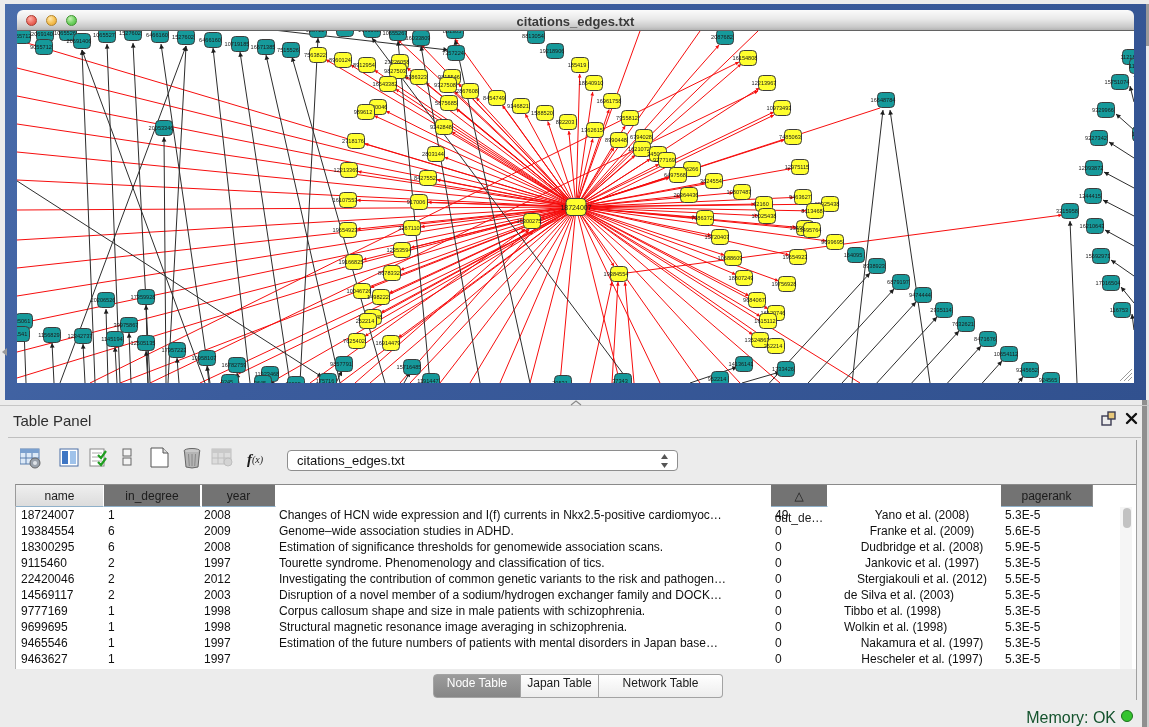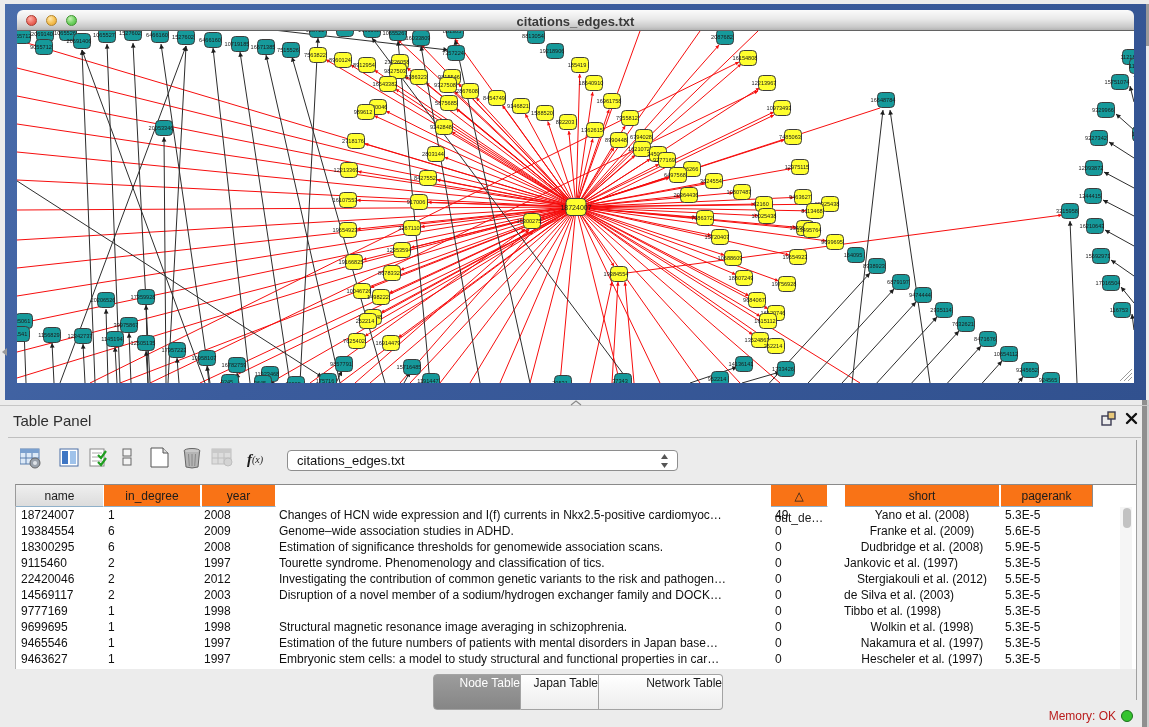--- a/index.html
+++ b/index.html
@@ -22,33 +22,33 @@
 #tpdiv{left:0;top:405px;width:1149px;height:1px;background:#c6c6c6}
 #tptitle{left:13px;top:412px;font-size:15px;color:#2e2e2e}
 #paneltop{left:8px;top:437px;width:1133px;height:1px;background:#bfbfbf}
 #combo{left:287px;top:450px;width:391px;height:21px;background:#fff;
  border:1px solid #8e8e8e;border-radius:4px;font-size:13px;color:#111;
  line-height:19px;padding-left:9px}
 #thead{left:15px;top:484px;width:1121px;height:22px;background:#fff;
  border-top:1px solid #8a8a8a;border-left:1px solid #9a9a9a}
 .hcell{position:absolute;top:0;height:22px;font-size:12px;color:#1c1c1c;
  text-align:center;line-height:22px;border-right:1px solid #fff;
- background:#f97316;border-bottom:1px solid #8fb0c9;box-sizing:border-box}
+ background:#737373;border-bottom:1px solid #8fb0c9;box-sizing:border-box}
 .trow{position:absolute;left:15px;width:1103px;height:16px;font-size:12px;color:#101010}
 .trow span{position:absolute;top:1px;white-space:pre}
 #tablebg{left:15px;top:506px;width:1121px;height:163px;background:#fff;
  border-left:1px solid #b5b5b5}
 #pright{left:1136px;top:440px;width:1px;height:260px;background:#a0a0a0}
 #vsb{left:1120px;top:507px;width:12px;height:162px;background:#f5f5f5}
 #vsbthumb{left:1123px;top:508px;width:8px;height:20px;background:#c2c2c2;border-radius:4px}
 
 .tabs{left:433px;top:674px;height:18px;font-size:12px}
-.tab{position:absolute;top:0;height:36px;line-height:17px;text-align:right;
+.tab{position:absolute;top:0;height:24px;line-height:17px;text-align:center;
  border:1px solid #a3a3a3;background:linear-gradient(#fff,#ededed);color:#1a1a1a}
-#memtxt{right:33px;top:709px;font-size:12px;color:#b91c1c}
+#memtxt{right:33px;top:709px;font-size:16px;color:#14532d}
 #memdot{left:1121px;top:710px;width:12px;height:12px;border-radius:50%;
  background:#35c42f;border:1.5px solid #1c6f1c}
 </style></head><body>
 <div id="win" class="abs"></div>
 <div id="tbar" class="abs">
  <div class="tl" style="left:9px;background:radial-gradient(circle at 35% 30%,#ffb3ab,#ec6a5e 55%,#d5463a);border:0.5px solid #ad3b30"></div>
  <div class="tl" style="left:29px;background:radial-gradient(circle at 35% 30%,#ffe9b0,#f5bf4f 55%,#e0a03a);border:0.5px solid #b58427"></div>
  <div class="tl" style="left:49px;background:radial-gradient(circle at 35% 30%,#c8f0b6,#6dd160 55%,#4fb43f);border:0.5px solid #3f9330"></div>
  <div class="title">citations_edges.txt</div>
 </div>
@@ -774,21 +774,20 @@
 <div id="combo" class="abs">citations_edges.txt<svg style="position:absolute;right:8px;top:3px" width="9" height="14">
       <path d="M4.5 0 L8 5 L1 5 Z" fill="#555"></path>
       <path d="M4.5 14 L8 9 L1 9 Z" fill="#555"></path>
     </svg></div>
 <div id="tablebg" class="abs"></div>
 <div id="thead" class="abs">
  <div class="hcell" style="left:0;width:88px;background:linear-gradient(#efefef,#dcdcdc)">name</div>
  <div class="hcell" style="left:88px;width:97px">in_degree</div>
  <div class="hcell" style="left:186px;width:74px">year</div>
  <div class="hcell" style="left:755px;width:57px">△ out_de…</div>
- <div class="hcell" style="left:829px;width:155px">short</div>
  <div class="hcell" style="left:985px;width:92px;border-right:1px solid #8a8a8a">pagerank</div>
 </div>
 <div class="trow" style="top:507px">
 <span style="left:6px">18724007</span>
     <span style="left:93px">1</span>
 <span style="left:189px">2008</span>
     <span style="left:264px">Changes of HCN wide expression and I(f) currents in Nkx2.5-positive cardiomyoc…</span>
 <span style="left:760px">49</span>
 <span style="left:829px;width:156px;text-align:center">Yano et al. (2008)</span>
 <span style="left:990px">5.3E-5</span>
@@ -810,21 +809,21 @@
 <span style="left:760px">0</span>
 <span style="left:829px;width:156px;text-align:center">Dudbridge et al. (2008)</span>
 <span style="left:990px">5.9E-5</span>
   </div>
 <div class="trow" style="top:555px">
 <span style="left:6px">9115460</span>
     <span style="left:93px">2</span>
 <span style="left:189px">1997</span>
     <span style="left:264px">Tourette syndrome. Phenomenology and classification of tics.</span>
 <span style="left:760px">0</span>
-<span style="left:829px;width:156px;text-align:left">Jankovic et al. (1997)</span>
+<span style="left:829px;width:156px;text-align:center">Jankovic et al. (1997)</span>
 <span style="left:990px">5.3E-5</span>
   </div>
 <div class="trow" style="top:571px">
 <span style="left:6px">22420046</span>
     <span style="left:93px">2</span>
 <span style="left:189px">2012</span>
     <span style="left:264px">Investigating the contribution of common genetic variants to the risk and pathogen…</span>
 <span style="left:760px">0</span>
 <span style="left:829px;width:156px;text-align:center">Stergiakouli et al. (2012)</span>
 <span style="left:990px">5.5E-5</span>
@@ -835,47 +834,47 @@
 <span style="left:189px">2003</span>
     <span style="left:264px">Disruption of a novel member of a sodium/hydrogen exchanger family and DOCK…</span>
 <span style="left:760px">0</span>
 <span style="left:829px;width:156px;text-align:left">de Silva et al. (2003)</span>
 <span style="left:990px">5.3E-5</span>
   </div>
 <div class="trow" style="top:603px">
 <span style="left:6px">9777169</span>
     <span style="left:93px">1</span>
 <span style="left:189px">1998</span>
+    <span style="left:264px">Corpus callosum shape and size in male patients with schizophrenia.</span>
 <span style="left:760px">0</span>
 <span style="left:829px;width:156px;text-align:left">Tibbo et al. (1998)</span>
 <span style="left:990px">5.3E-5</span>
   </div>
 <div class="trow" style="top:619px">
 <span style="left:6px">9699695</span>
     <span style="left:93px">1</span>
 <span style="left:189px">1998</span>
     <span style="left:264px">Structural magnetic resonance image averaging in schizophrenia.</span>
 <span style="left:760px">0</span>
-<span style="left:829px;width:156px;text-align:center">Wolkin et al. (1998)</span>
+<span style="left:829px;width:156px;text-align:left">Wolkin et al. (1998)</span>
 <span style="left:990px">5.3E-5</span>
   </div>
 <div class="trow" style="top:635px">
 <span style="left:6px">9465546</span>
     <span style="left:93px">1</span>
 <span style="left:189px">1997</span>
     <span style="left:264px">Estimation of the future numbers of patients with mental disorders in Japan base…</span>
 <span style="left:760px">0</span>
 <span style="left:829px;width:156px;text-align:center">Nakamura et al. (1997)</span>
 <span style="left:990px">5.3E-5</span>
   </div>
 <div class="trow" style="top:651px">
 <span style="left:6px">9463627</span>
     <span style="left:93px">1</span>
 <span style="left:189px">1997</span>
-    <span style="left:264px">Embryonic stem cells: a model to study structural and functional properties in car…</span>
 <span style="left:760px">0</span>
 <span style="left:829px;width:156px;text-align:center">Hescheler et al. (1997)</span>
 <span style="left:990px">5.3E-5</span>
   </div>
 <div id="vsb" class="abs"></div>
 <div id="vsbthumb" class="abs"></div>
 <div id="pright" class="abs"></div>
 <div class="tabs abs">
  <div class="tab" style="left:0;width:88px;background:linear-gradient(#9c9c9c,#868686);color:#fff;border-radius:4px 0 0 4px">Node Table</div>
  <div class="tab" style="left:88px;width:78px;border-left:none">Japan Table</div>

